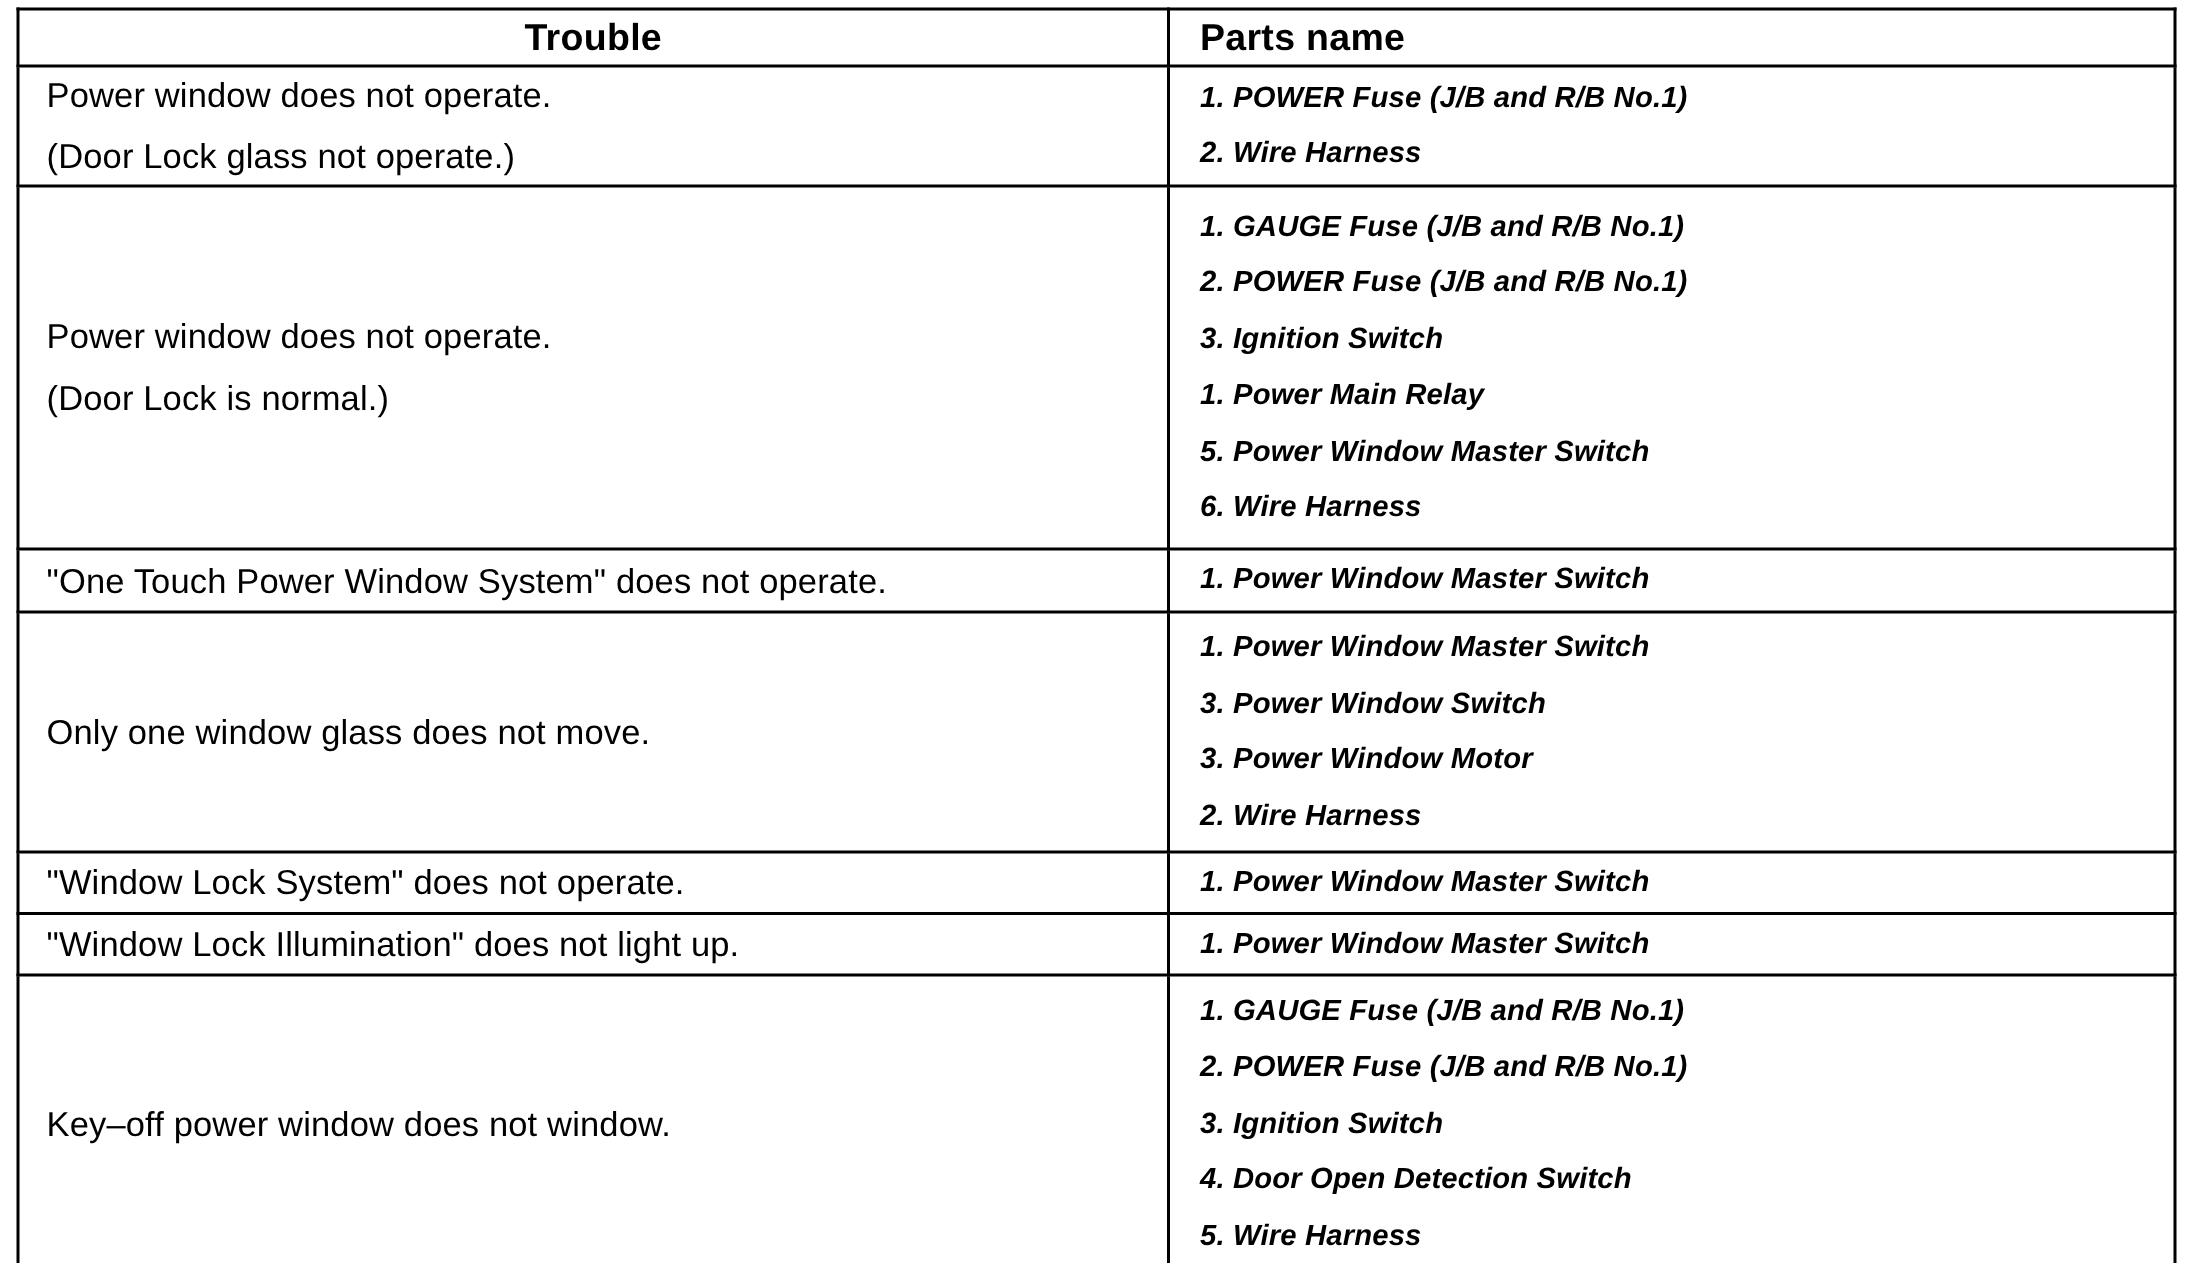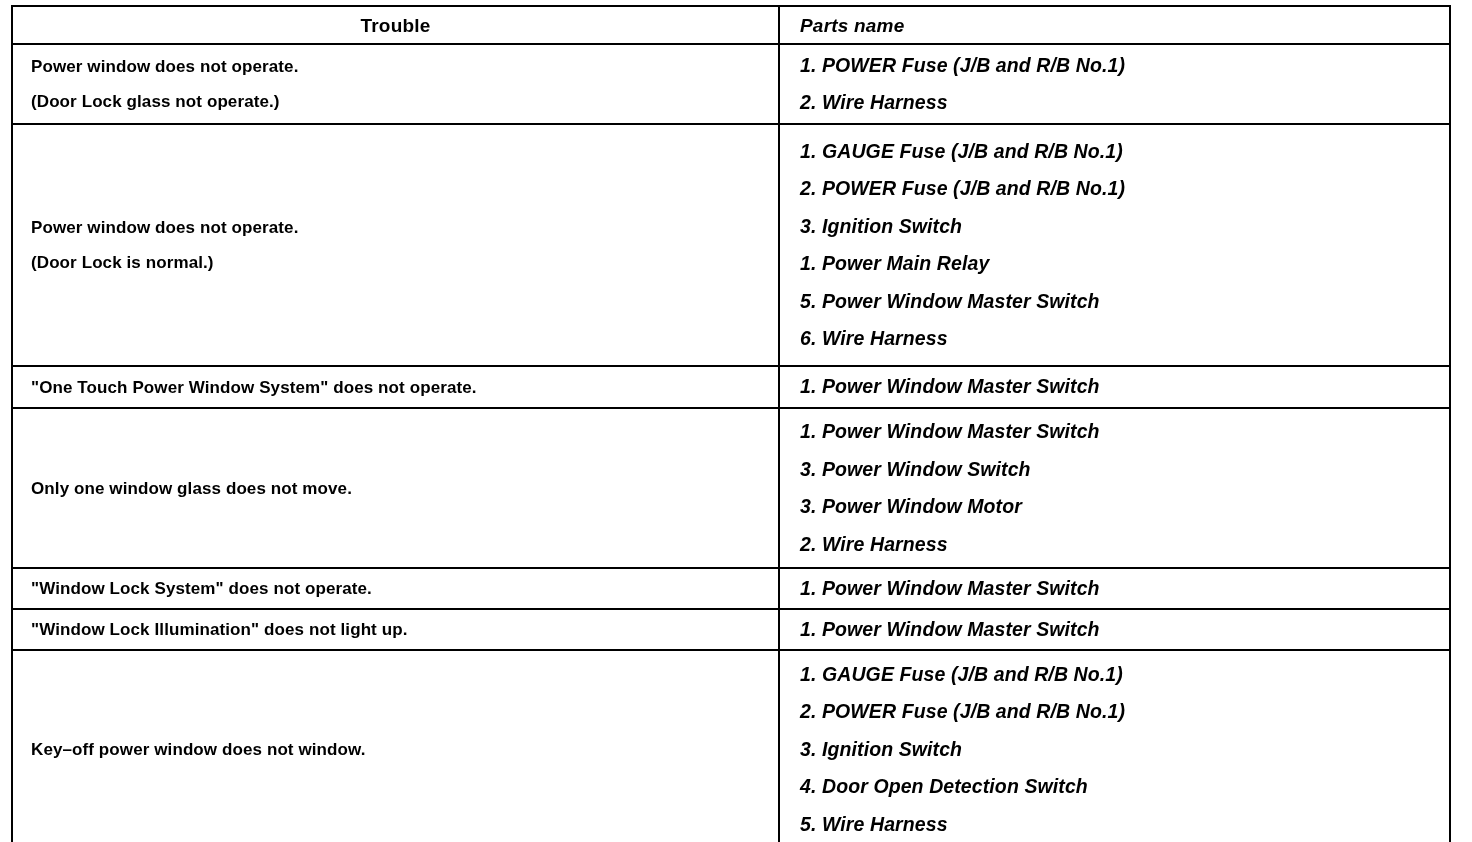--- a/index.html
+++ b/index.html
@@ -47,42 +47,42 @@
   }
 
   col.col-trouble { width: 767px; }
   col.col-parts   { width: 671px; }
 
   
   th.head-cell {
     height: 36px;
   }
   .head-inner {
-    font-size: 19px;
+    font-size: 25px;
     font-weight: 700;
     letter-spacing: 0.2px;
     line-height: 1;
     padding: 0 18px;
     -webkit-font-smoothing: none;
   }
   .head-trouble .head-inner { text-align: center; }
-  .head-parts   .head-inner { text-align: left; padding-left: 20px; font-style: italic; }
+  .head-parts   .head-inner { text-align: left; padding-left: 20px; }
 
   
   td.trouble-cell,
   td.parts-cell {
     vertical-align: middle;
   }
 
   .trouble-block {
     padding: 0 18px;
   }
   .trouble-line {
-    font-size: 17px;
-    font-weight: 700;
+    font-size: 23px;
+    font-weight: 400;
     line-height: 1;
     letter-spacing: 0.1px;
     white-space: nowrap;
     -webkit-font-smoothing: none;
   }
   .trouble-line + .trouble-line {
     margin-top: 18px;
   }
 
   .parts-block {

